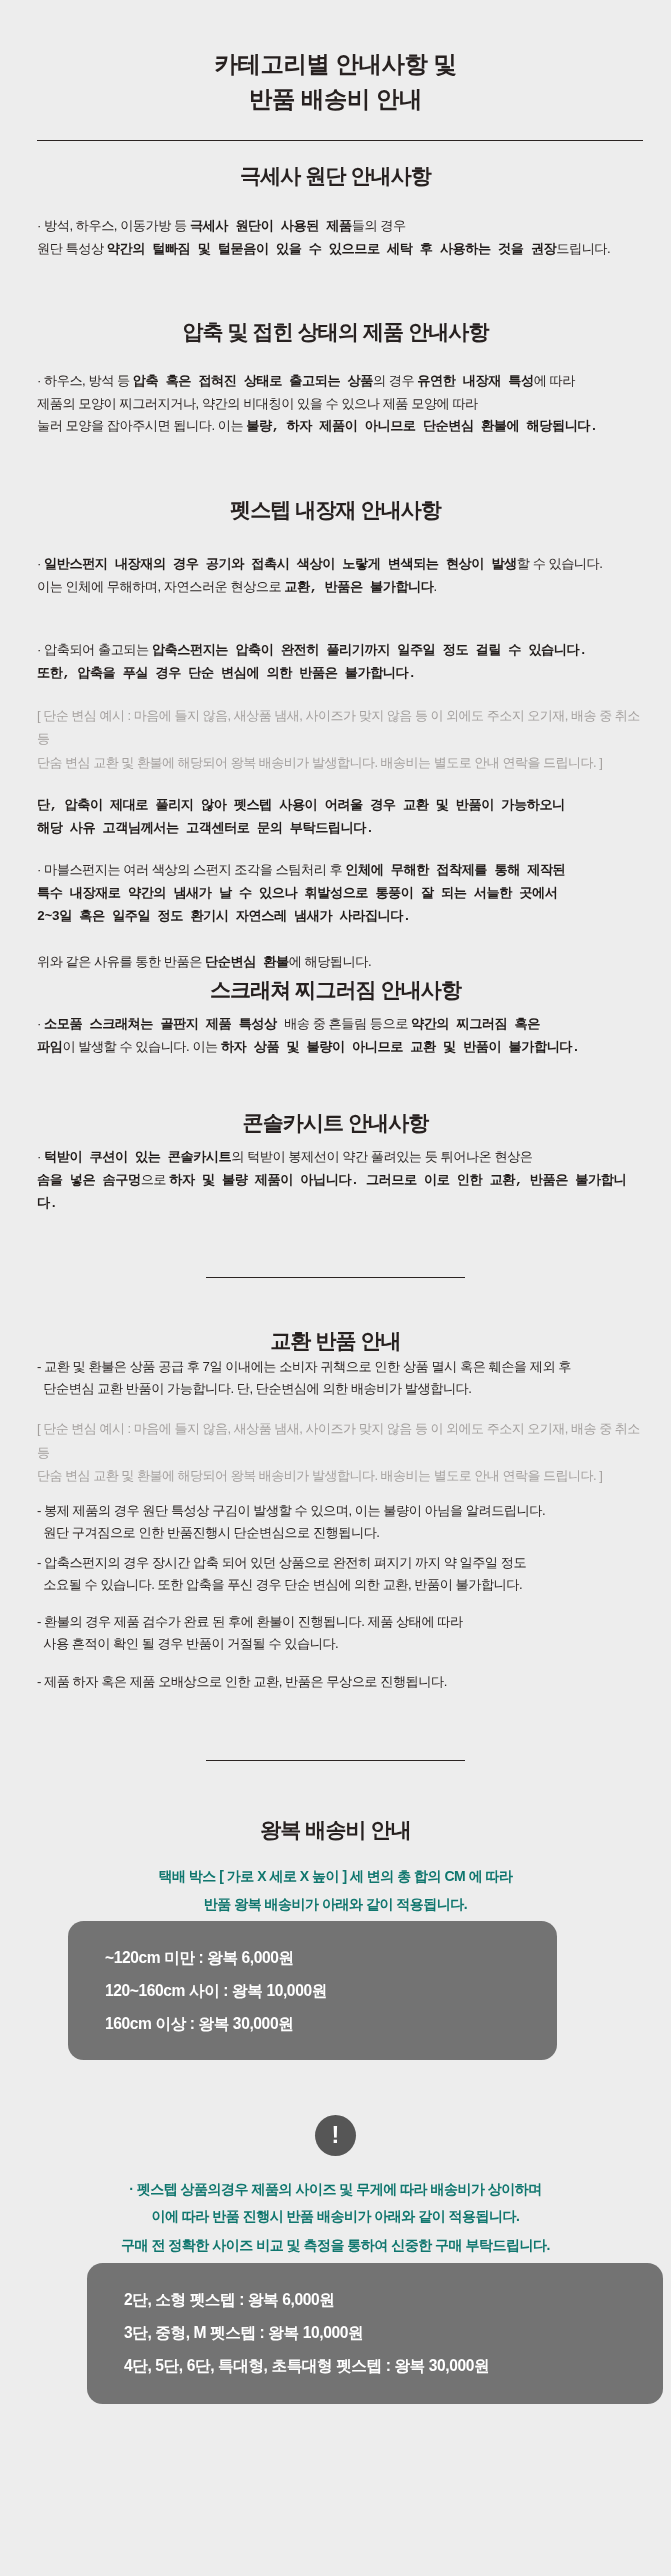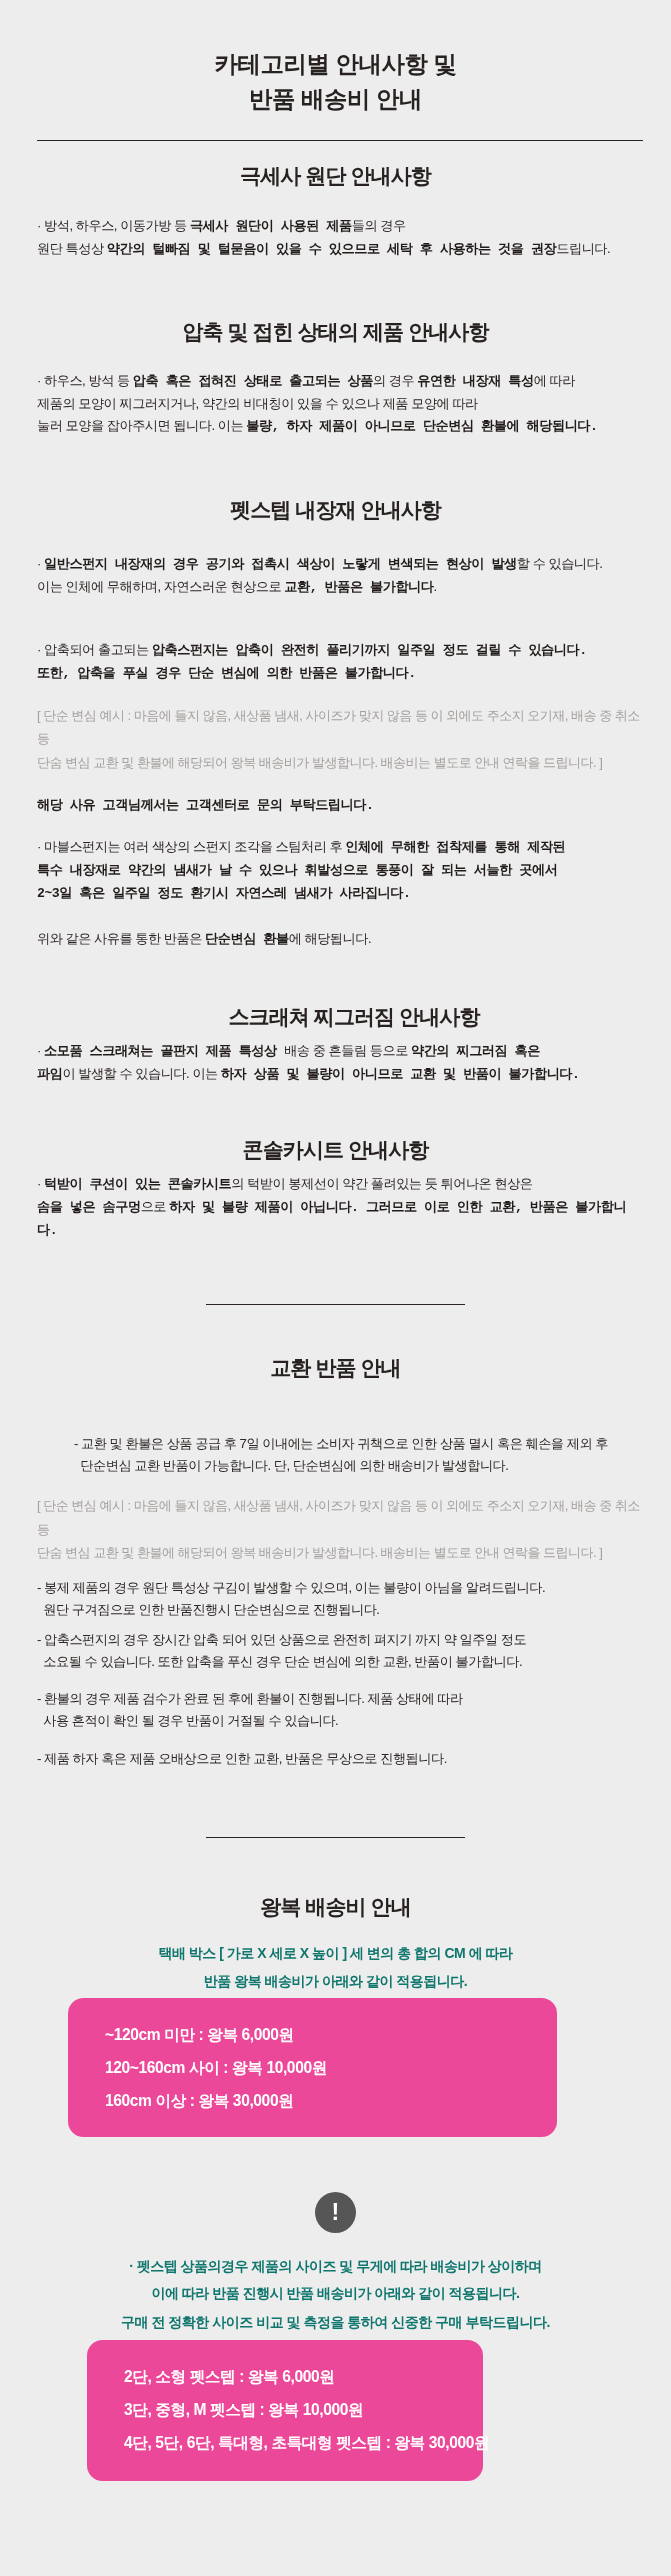--- a/index.html
+++ b/index.html
@@ -46,42 +46,42 @@
   }
 
   
   .subtitle{
     text-align:center;font-size:14px;font-weight:600;
     line-height:28px;letter-spacing:-0.5px;color:#0f766e;
   }
 
   
   .fee-box{
-    box-sizing:border-box;background:#ec4899;border-radius:15.6px;
+    box-sizing:border-box;background:#737373;border-radius:15.6px;
     padding:25px 7.8px 0 37px;color:#ffffff;
   }
   .fee-box .row{
     font-size:15.6px;font-weight:800;line-height:23.4px;
     letter-spacing:-0.4px;margin-bottom:9.3px;white-space:nowrap;
   }
   #fee-box-size{margin-left:68px;width:489px;height:139px;margin-top:3.1px;}
-  #fee-box-petstep{margin-left:87px;width:396px;height:141px;margin-top:4.7px;}
+  #fee-box-petstep{margin-left:87px;width:576px;height:141px;margin-top:4.7px;}
 
   
   .warn-circle{
     width:41px;height:41px;border-radius:50%;
     background:#565656;margin:55px auto 0 auto;
     display:flex;align-items:center;justify-content:center;
     color:#ffffff;font-size:23.4px;font-weight:800;line-height:1;
   }
 
   
   .mt30{margin-top:23.4px;} .mt42{margin-top:19px;} .mt70{margin-top:55px;}
   .mt72{margin-top:56px;} .mt36{margin-top:28px;} .mt52{margin-top:40px;}
-  .mt24{margin-top:18.7px;} .mt26{margin-top:20px;} .mt64{margin-top:50px;padding-left:37px;}
+  .mt24{margin-top:18.7px;} .mt26{margin-top:20px;} .mt64{}
   .mt28{margin-top:8px;} .mt62{margin-top:48px;} .mt80{margin-top:62px;}
   .mt60{margin-top:47px;} .mt22{margin-top:17px;} .mt16{margin-top:12.5px;}
   .mt20{margin-top:15.6px;} .mt86{margin-top:67px;} .mt68{margin-top:53px;}
   .mt4{margin-top:3.1px;}
 </style>
 </head>
 <body>
 
 <div class="page">
 
@@ -112,20 +112,21 @@
     </div>
   <div class="para mt52">
       <div class="rl"><span>· 압축되어 출고되는 </span><span class="b">압축스펀지는 압축이 완전히 풀리기까지 일주일 정도 걸릴 수 있습니다.</span></div>
       <div class="rl"><span class="b">또한, 압축을 푸실 경우 단순 변심에 의한 반품은 불가합니다.</span></div>
     </div>
   <div class="para note mt24">
       <div class="rl"><span>[ 단순 변심 예시 : 마음에 들지 않음, 새상품 냄새, 사이즈가 맞지 않음 등 이 외에도 주소지 오기재, 배송 중 취소 등</span></div>
       <div class="rl"><span>단숨 변심 교환 및 환불에 해당되어 왕복 배송비가 발생합니다. 배송비는 별도로 안내 연락을 드립니다. ]</span></div>
     </div>
   <div class="para mt26">
+      <div class="rl"><span class="b">단, 압축이 제대로 풀리지 않아 펫스텝 사용이 어려울 경우 교환 및 반품이 가능하오니</span></div>
       <div class="rl"><span class="b">해당 사유 고객님께서는 고객센터로 문의 부탁드립니다.</span></div>
     </div>
   <div class="para mt24">
       <div class="rl"><span>· 마블스펀지는 여러 색상의 스펀지 조각을 스팀처리 후 </span><span class="b">인체에 무해한 접착제를 통해 제작된</span></div>
       <div class="rl"><span class="b">특수 내장재로 약간의 냄새가 날 수 있으나 휘발성으로 통풍이 잘 되는 서늘한 곳에서</span></div>
       <div class="rl"><span class="b">2~3일 혹은 일주일 정도 환기시 자연스레 냄새가 사라집니다.</span></div>
     </div>
   <div class="para mt30">
       <div class="rl"><span>위와 같은 사유를 통한 반품은 </span><span class="b">단순변심 환불</span><span>에 해당됩니다.</span></div>
     </div>

